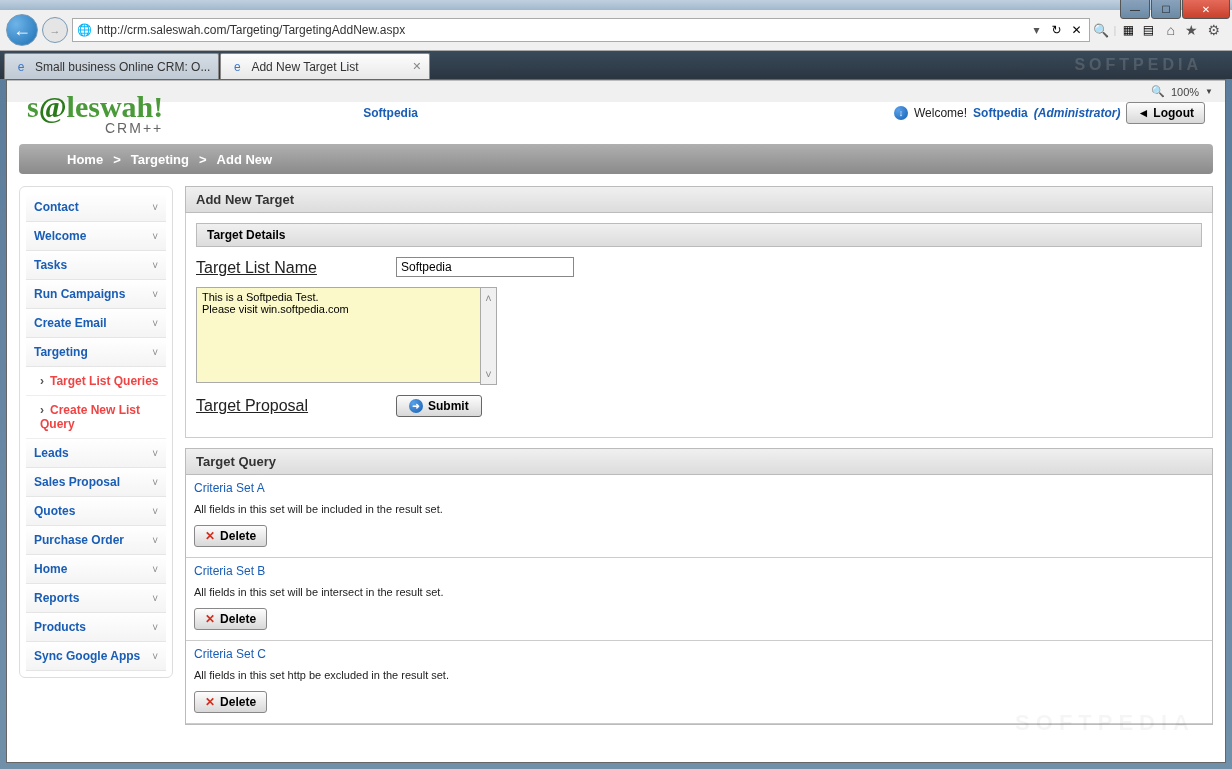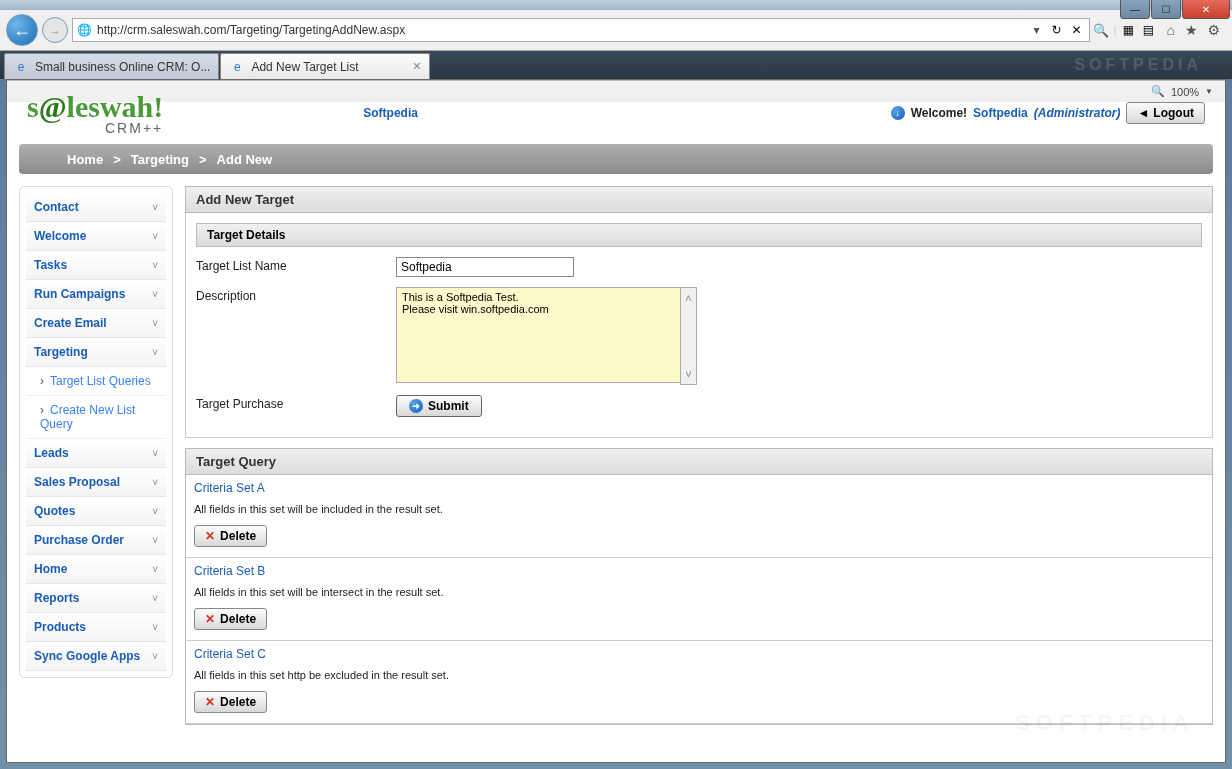--- a/index.html
+++ b/index.html
@@ -37,43 +37,43 @@
 .page-scroll { position:absolute; inset:0; overflow-y:scroll; overflow-x:hidden;}
 .page { min-height: 780px; }
 
 
 .app-header { display:flex; align-items:center; padding:10px 20px 8px 20px;}
 .logo { font-family: Georgia, serif; font-size:30px; color:#4a9a3a; font-weight:bold;}
 .logo .at { color:#2a7a1a;}
 .logo-sub { font-size:14px; letter-spacing:2px; color:#666; margin-left:78px; margin-top:-4px;}
 .hdr-link { color:#1a5db5; font-weight:bold; font-size:12px; margin-left:200px;}
 .hdr-right { margin-left:auto; display:flex; align-items:center; gap:6px; font-size:12px;}
-.hdr-right .welcome { font-weight:bold; color:#222;}
+.hdr-right .welcome { font-weight:normal; color:#222;}
 .hdr-right .user { color:#1a5db5; font-weight:bold;}
 .hdr-right .role { color:#1a5db5; font-style:italic; font-weight:bold;}
 .logout-btn { background: linear-gradient(#fdfdfd,#d8d8d8); border:1px solid #888; border-radius:3px; padding:3px 10px; font-size:12px; font-weight:bold; display:flex; align-items:center; gap:4px;}
 
 
 .crumb { margin:0 12px; height:30px; background: linear-gradient(#b0b0b0,#8a8a8a); border-radius:4px; color:#fff; font-size:13px; font-weight:bold; display:flex; align-items:center; padding:0 48px; gap:10px;}
 
 
 .cols { display:flex; padding:12px; gap:12px; align-items:flex-start;}
 .side { width:154px; background:#fff; border:1px solid #ddd; border-radius:6px; padding:6px;}
 .side-item { display:flex; justify-content:space-between; align-items:center; padding:7px 8px; border-bottom:1px solid #e5e5e5; color:#1a5db5; font-weight:bold; font-size:12px; background:linear-gradient(#fff,#f4f4f4); cursor:pointer;}
 .side-item .chev { color:#888; font-size:10px; font-weight:normal;}
-.side-sub { padding:7px 4px 7px 14px; color:#3b82f6; font-weight:normal; font-size:12px; border-bottom:1px solid #eee; cursor:pointer;}
+.side-sub { padding:7px 4px 7px 14px; color:#ef4444; font-weight:bold; font-size:12px; border-bottom:1px solid #eee; cursor:pointer;}
 .side-sub::before { content:"›"; margin-right:6px; color:#555;}
 
 
 .main { flex:1; }
 .panel-title { background: linear-gradient(#f0f0f0,#dcdcdc); border:1px solid #bbb; padding:5px 10px; font-weight:bold; font-size:13px; color:#333;}
 .panel-body { border:1px solid #ccc; border-top:0; padding:10px;}
 .sub-title { background: linear-gradient(#f0f0f0,#dcdcdc); border:1px solid #bbb; padding:4px 10px; font-weight:bold; font-size:12px; margin-bottom:10px;}
 .form-row { display:flex; margin-bottom:10px;}
-.form-row label { width:200px; color:#222; font-size:12px; padding-top:2px;}
+.form-row label { width:200px; color:#222; font-size:16px; padding-top:2px;text-decoration:underline;}
 .form-row input[type=text] { width:178px; border:1px solid #888; padding:2px 4px; font-size:12px;}
 .form-row textarea { width:300px; height:96px; background:#fbf9c9; border:1px solid #aaa; font-size:11px; padding:3px 5px; font-family:inherit; resize:none;}
 .ta-wrap { position:relative; }
 .ta-arrows { position:absolute; right:-1px; top:0; bottom:0; width:17px; background:#f0f0f0; border:1px solid #aaa; display:flex; flex-direction:column; justify-content:space-between; align-items:center; padding:4px 0; color:#888;}
 .submit-btn { background: linear-gradient(#fdfdfd,#d8d8d8); border:1px solid #666; border-radius:3px; padding:3px 12px; font-weight:bold; font-size:12px; display:inline-flex; align-items:center; gap:5px;}
 .blue-dot { width:14px; height:14px; border-radius:50%; background: radial-gradient(circle at 30% 30%, #5aa0e8,#1560b5); color:#fff; display:inline-flex; align-items:center; justify-content:center; font-size:9px;}
 
 .query-panel { margin-top:10px;}
 .query-body { border:1px solid #bbb; border-top:0;}
 .crit { border-bottom:1px solid #ccc; padding:6px 8px 10px 8px;}
@@ -235,32 +235,31 @@
 
         <div class="main">
           <div class="panel-title">Add New Target</div>
           <div class="panel-body">
             <div class="sub-title">Target Details</div>
             <div class="form-row">
               <label>Target List Name</label>
               <input type="text" value="Softpedia" style="">
             </div>
             <div class="form-row">
-              <label>Description</label>
               <div class="ta-wrap">
                 <textarea id="desc-ta" style="">This is a Softpedia Test.
 Please visit win.softpedia.com</textarea>
                 <div class="ta-arrows">
                       <span>˄</span>
                       <span>˅</span>
                     </div>
               </div>
             </div>
             <div class="form-row">
-              <label>Target Purchase</label>
+              <label>Target Proposal</label>
               <div>
                 <button class="submit-btn">
                   <span class="blue-dot">➜</span>
                   <span>Submit</span>
                 </button>
               </div>
             </div>
           </div>
 
           <div class="query-panel">

